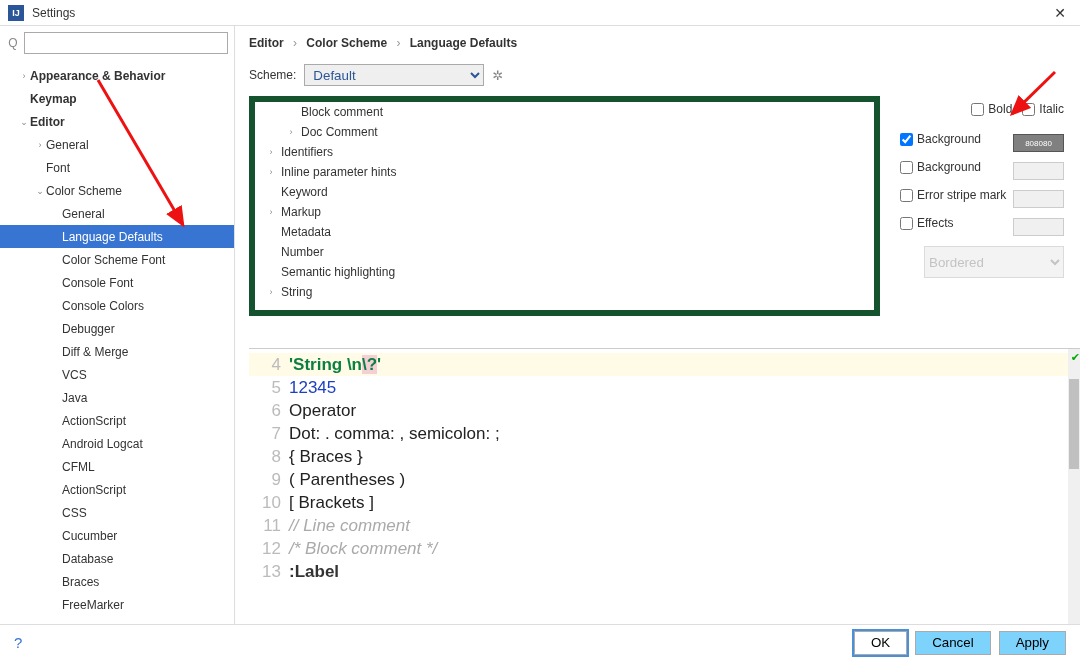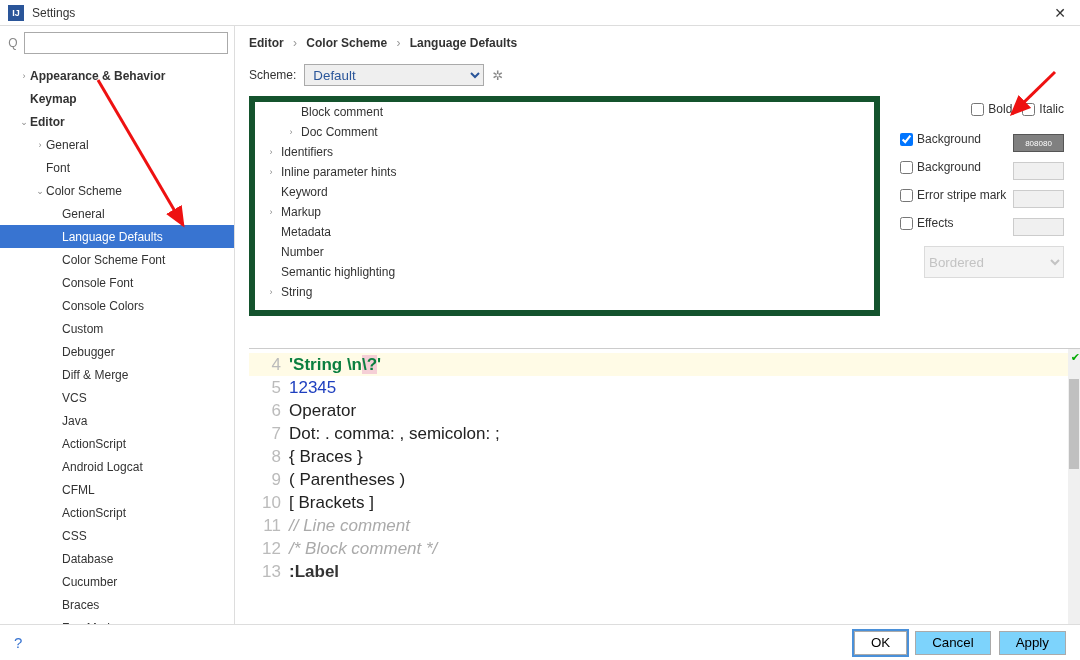--- a/index.html
+++ b/index.html
@@ -122,24 +122,20 @@
         <div class="tree-row pad2">
           <span class="arrow"></span>
           <span class="label">Console Font</span>
         </div>
         <div class="tree-row pad2">
           <span class="arrow"></span>
           <span class="label">Console Colors</span>
         </div>
         <div class="tree-row pad2">
           <span class="arrow"></span>
-          <span class="label">Custom</span>
-        </div>
-        <div class="tree-row pad2">
-          <span class="arrow"></span>
           <span class="label">Debugger</span>
         </div>
         <div class="tree-row pad2">
           <span class="arrow"></span>
           <span class="label">Diff &amp; Merge</span>
         </div>
         <div class="tree-row pad2">
           <span class="arrow"></span>
           <span class="label">VCS</span>
         </div>
@@ -162,25 +158,25 @@
         <div class="tree-row pad2">
           <span class="arrow"></span>
           <span class="label">ActionScript</span>
         </div>
         <div class="tree-row pad2">
           <span class="arrow"></span>
           <span class="label">CSS</span>
         </div>
         <div class="tree-row pad2">
           <span class="arrow"></span>
+          <span class="label">Cucumber</span>
+        </div>
+        <div class="tree-row pad2">
+          <span class="arrow"></span>
           <span class="label">Database</span>
-        </div>
-        <div class="tree-row pad2">
-          <span class="arrow"></span>
-          <span class="label">Cucumber</span>
         </div>
         <div class="tree-row pad2">
           <span class="arrow"></span>
           <span class="label">Braces</span>
         </div>
         <div class="tree-row pad2">
           <span class="arrow"></span>
           <span class="label">FreeMarker</span>
         </div>
       </div>

